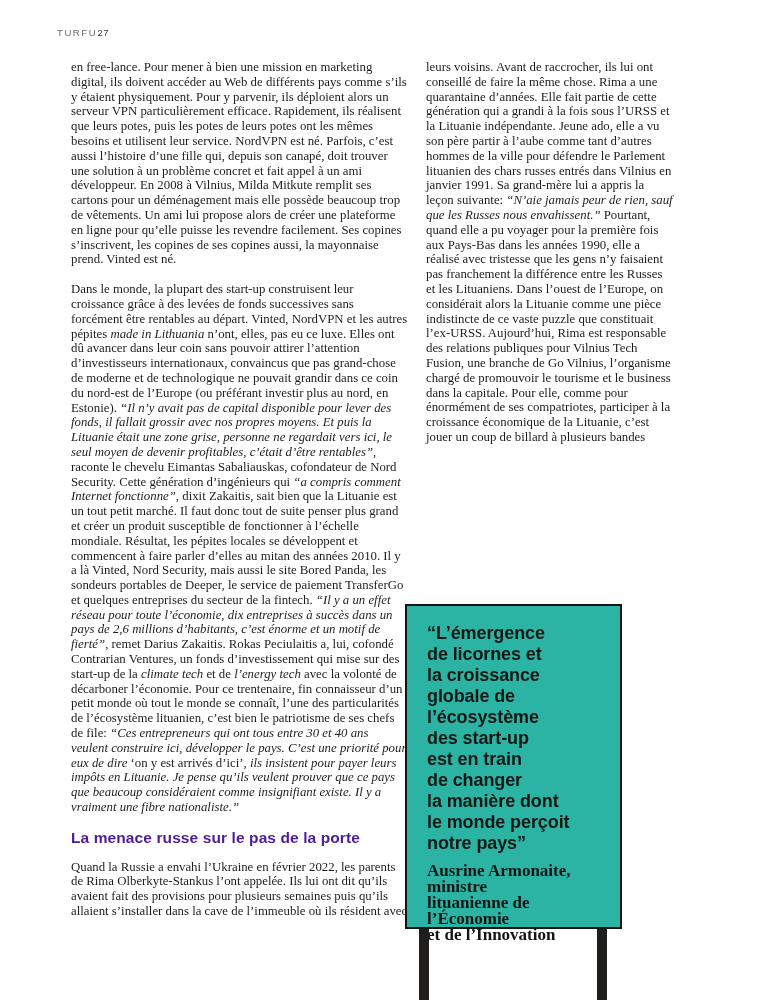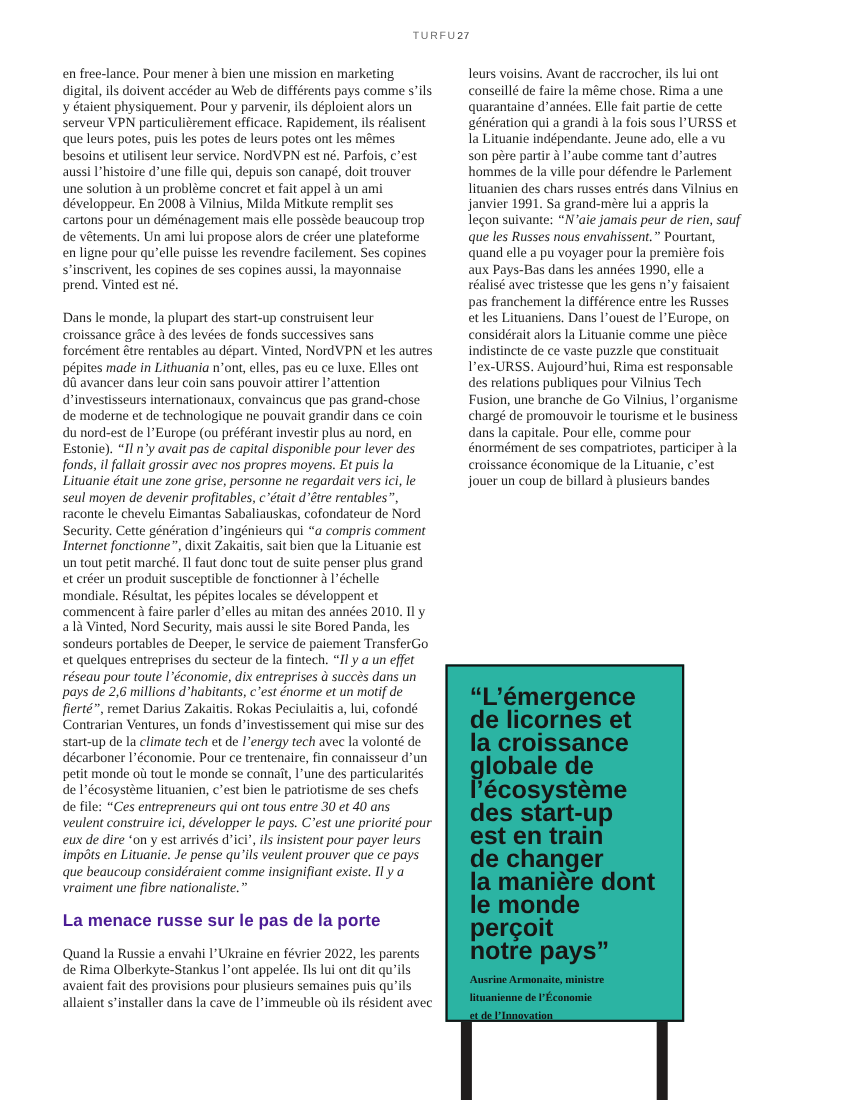--- a/index.html
+++ b/index.html
@@ -11,42 +11,42 @@
     overflow: hidden;
     font-family: "Liberation Serif", serif;
     color: var(--text-color, #1d1d1b);
   }
   .running-head {
     position: absolute;
     top: 27px;
     left: 57px;
     right: 24px;
     display: flex;
-    justify-content: center;
+    justify-content: flex-start;
     align-items: baseline;
   }
   .mag {
     font-family: "Liberation Sans", sans-serif;
     font-size: 9.5px;
     letter-spacing: 1.6px;
     color: var(--header-gray, #6b6b6b);
   }
   .pnum {
     font-family: Liberation Mono, monospace;
     font-size: 9.5px;
     color: #3a3a3a;
   }
   .col {
     position: absolute;
     top: 60px;
     font-size: 12.8px;
     line-height: 14.8px;
     text-align: left;
   }
-  .col-left  { left: 57px;  width: 337px; }
+  .col-left  { left: 71px;  width: 337px; }
   .col-right { left: 426px; width: 247px; }
   .body-p { margin: 0 0 15px 0; }
   em { font-style: italic; }
   .section-heading {
     font-family: "Liberation Sans", sans-serif;
     font-weight: 700;
     font-size: 15.5px;
     letter-spacing: 0.1px;
     margin: 16px 0 14px 0;
     color: #4c1d95;
@@ -58,31 +58,31 @@
     width: 217px;
     height: 325px;
     box-sizing: border-box;
     background: var(--accent-teal, #2bb4a3);
     border: 2.5px solid var(--sign-border, #141414);
     padding: 17px 16px 0 20px;
   }
   .sign-quote {
     font-family: "Liberation Sans", sans-serif;
     font-weight: 700;
-    font-size: 23px;
+    font-size: 18px;
     line-height: 21px;
     letter-spacing: -0.1px;
     white-space: pre-line;
     color: #181716;
   }
   .sign-attribution {
     margin-top: 9px;
     font-family: "Liberation Serif", serif;
     font-weight: 700;
-    font-size: 10px;
+    font-size: 17px;
     line-height: 16px;
     white-space: pre-line;
     color: #141414;
   }
   .sign-leg {
     position: absolute;
     top: 929px;
     width: 10px;
     height: 71px;
     background: var(--leg-black, #201d1d);

